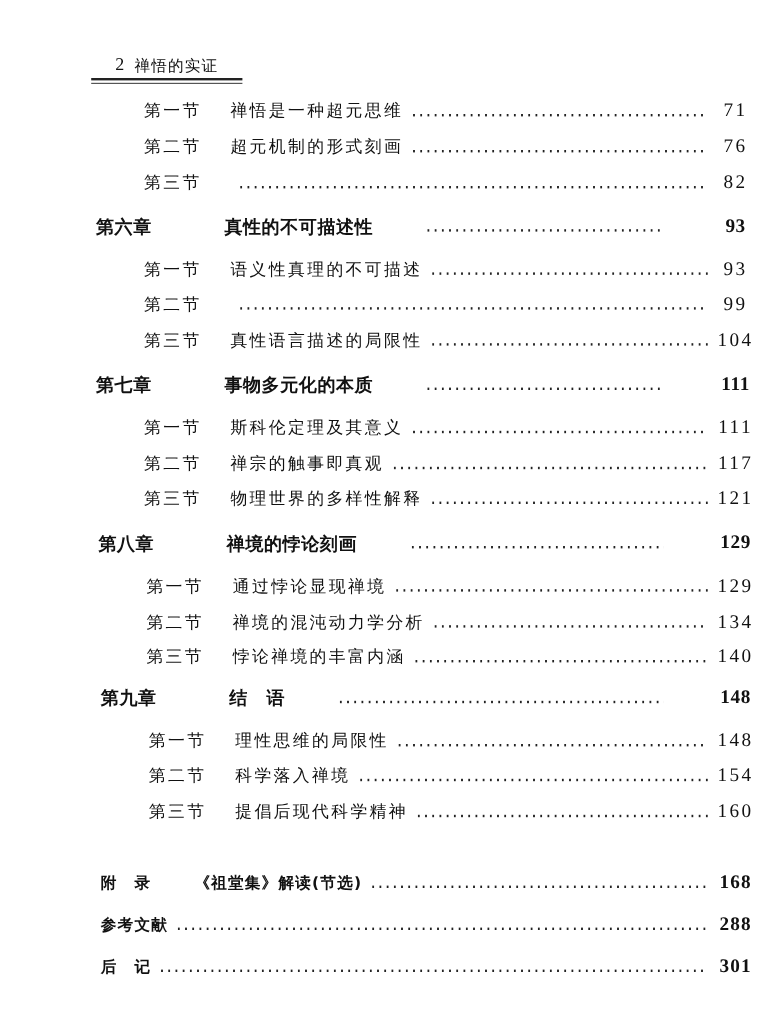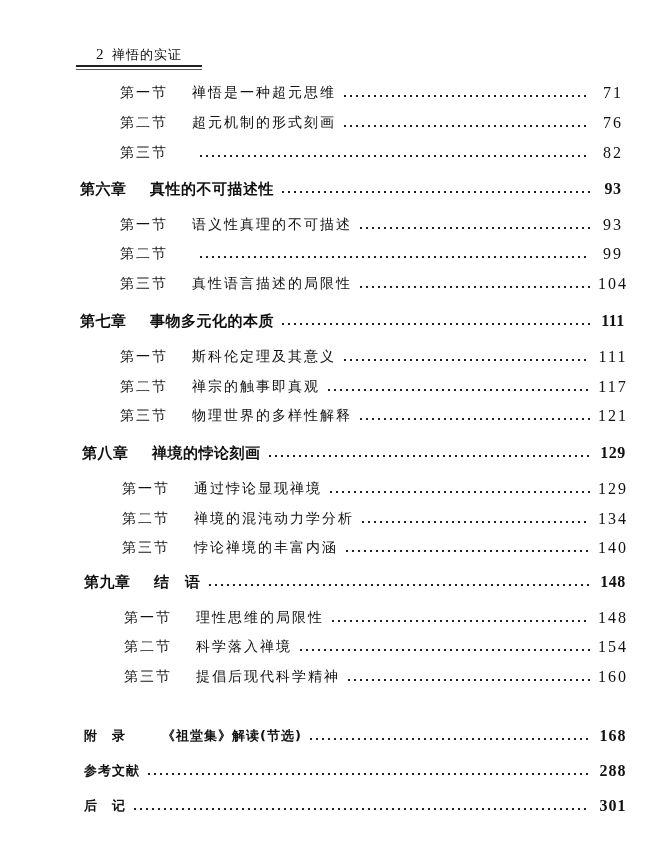--- a/index.html
+++ b/index.html
@@ -20,21 +20,21 @@
     .toc-row .title { display: inline-block; }
     .toc-row .leader {
       flex: 1; height: 2px; margin: 0 6px; align-self: center; margin-top: 6px;
       background-image: radial-gradient(circle, #222 0.9px, transparent 1.1px);
       background-size: 6px 2px; background-repeat: repeat-x;
     }
     .toc-row .page { font-family: "Liberation Serif", serif; font-size: 16px; min-width: 34px; text-align: center; }
 
     .section { font-size: 14px; letter-spacing: 2px; }
     .section .label { width: 72px; }
-    .chapter { font-family: "DejaVu Sans", "Liberation Sans", sans-serif; font-weight: bold; font-size: 15px; letter-spacing: 0.5px; }
+    .chapter { font-family: "DejaVu Sans", "Liberation Sans", sans-serif; font-weight: bold; font-size: 15px; letter-spacing: 0.5px; gap: 37px; }
     .chapter .label { width: 70px; }
     .backmatter { font-family: "DejaVu Sans", sans-serif; font-weight: bold; font-size: 13px; letter-spacing: 1px; }
   </style>
 </head>
 <body>
 
 <div class="running-head">
   <span class="pg">2</span>
   <span class="title">禅悟的实证</span>
   <div class="rule1"></div>

